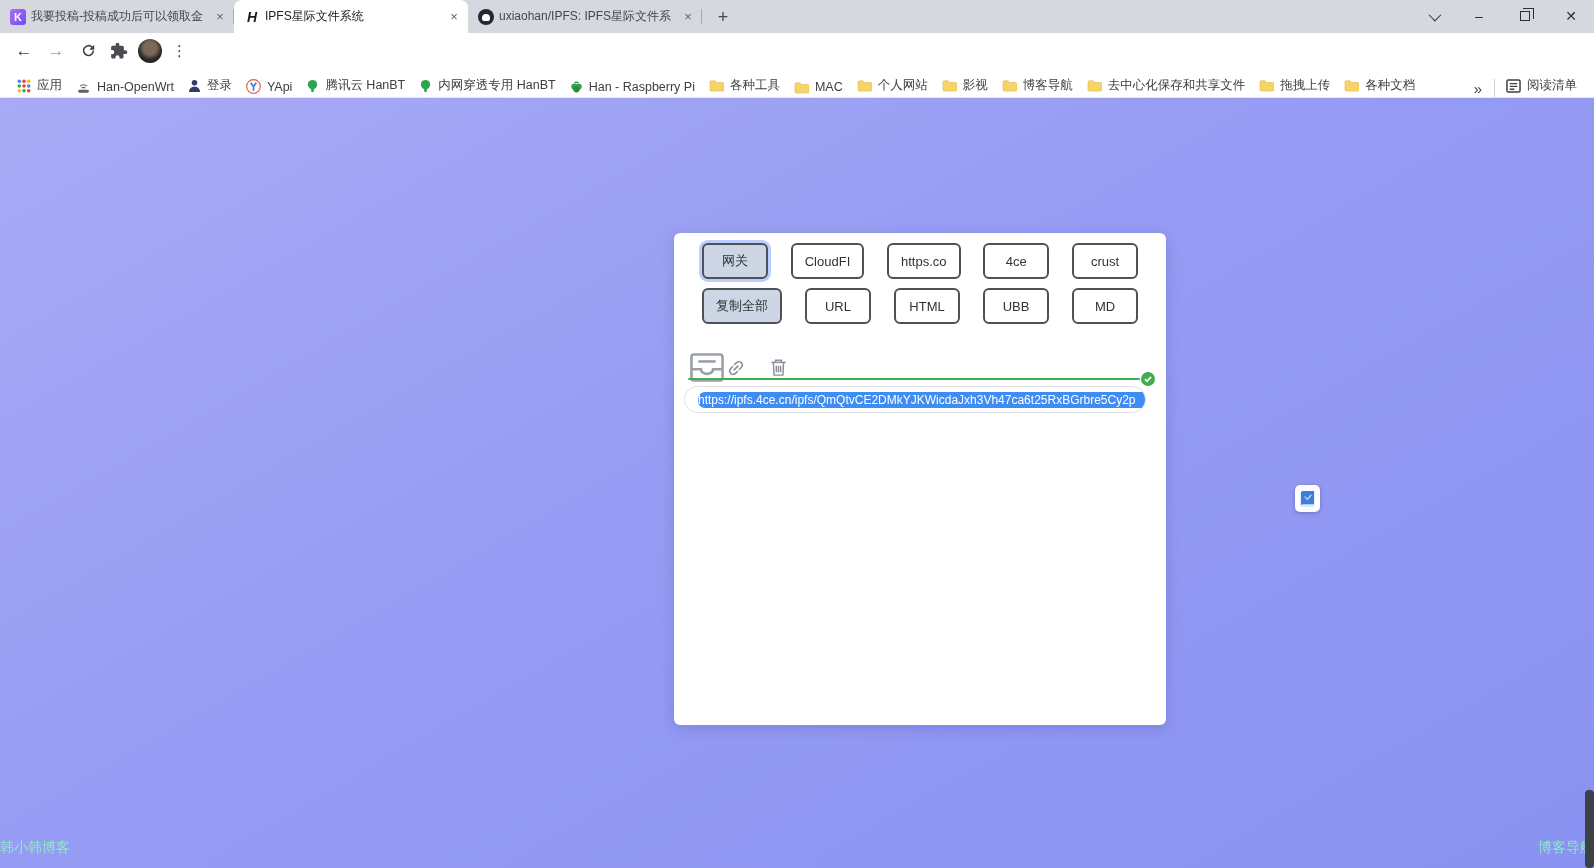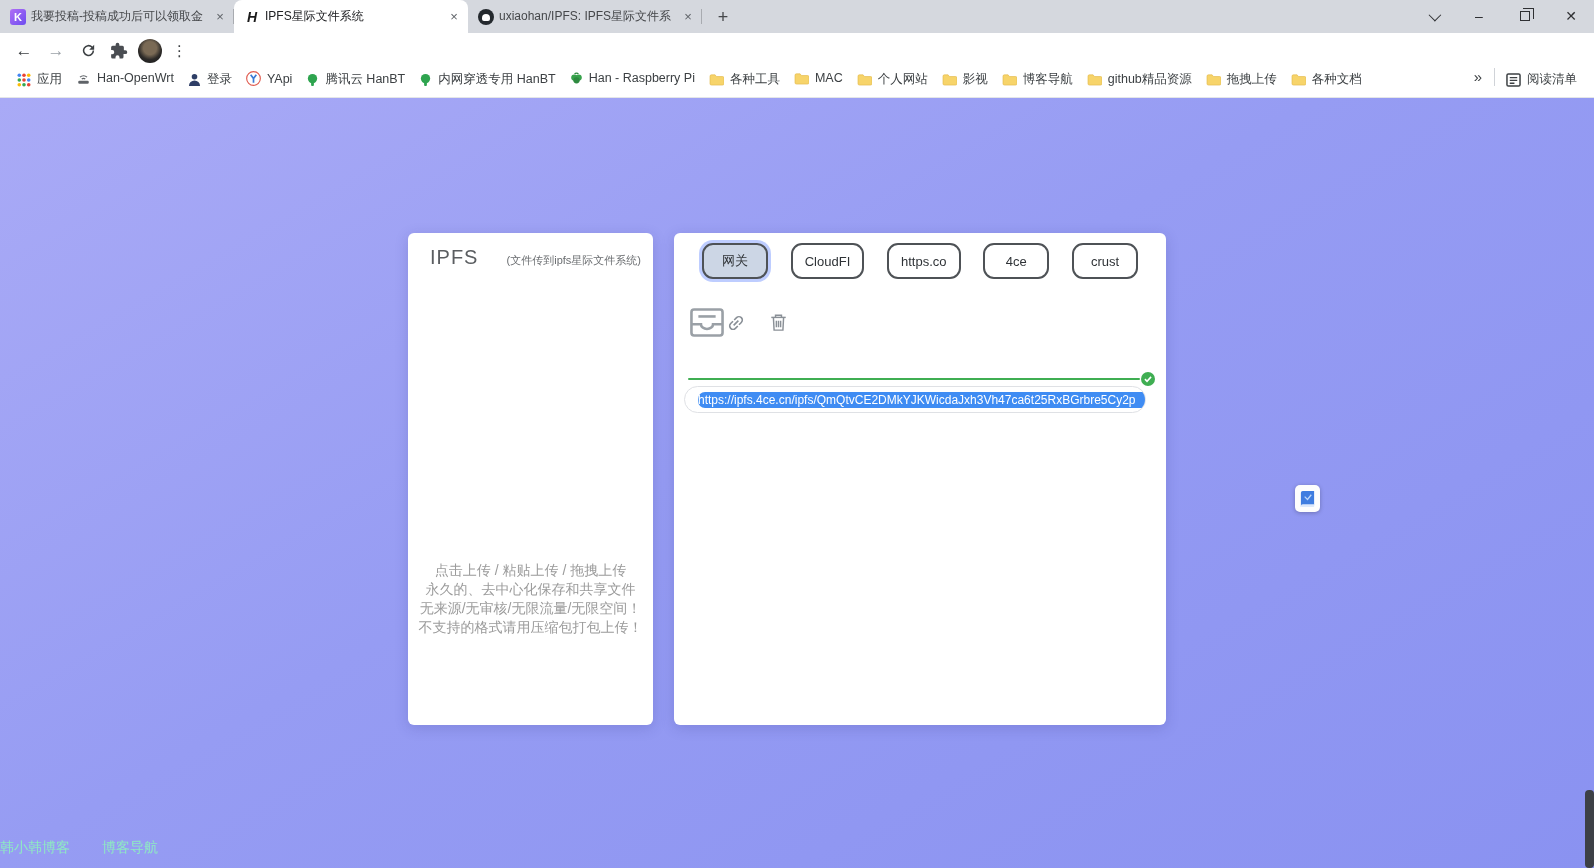--- a/index.html
+++ b/index.html
@@ -41,21 +41,21 @@
   .addressbar { flex:1; height:28px; background:#f1f3f4; border-radius:14px; margin:0 6px;
                 display:flex; align-items:center; padding:0 4px 0 12px; }
   .addr-text { flex:1; font-size:14px; color:#202124; margin-left:8px; }
   .addr-actions { display:flex; align-items:center; gap:6px; padding-right:6px; }
   .tool-icons { display:flex; align-items:center; gap:10px; padding:0 6px; }
   .avatar { width:24px; height:24px; border-radius:50%;
             background:radial-gradient(circle at 50% 38%,#7a6a55 0 34%,#2c2a28 60%,#17181a 100%); }
   .dots { font-size:15px; color:#3c4043; }
 
   
-  .bookmarksbar { height:30px; background:#fff; display:flex; align-items:flex-start; padding:0 10px;
+  .bookmarksbar { height:30px; background:#fff; display:flex; align-items:flex-end; padding:0 10px;
                   font-size:12.5px; color:#3c4043; border-bottom:1px solid #e4e6e8; }
   .bm { display:flex; align-items:center; gap:6px; padding:3px 7px; border-radius:6px; cursor:pointer; white-space:nowrap; }
   .bm svg { display:block; }
   .bm-spacer { flex:1; }
   .bm-overflow { font-size:15px; color:#3c4043; padding:0 8px; cursor:pointer; }
   .bm-divider { width:1px; height:18px; background:#d0d3d8; margin:0 4px; }
 
   
   .viewport { position:relative; height:770px; background:linear-gradient(150deg,#a9aaf6 0%,#969cf3 45%,#8a92f1 100%); }
   .card { position:absolute; background:#fff; border-radius:6px; box-shadow:0 3px 14px rgba(40,40,120,.18); }
@@ -64,42 +64,42 @@
 
   .ipfs-header { display:flex; justify-content:space-between; align-items:baseline; padding:13px 12px 0 22px; }
   .ipfs-title { font-size:20px; color:#5a5d60; letter-spacing:1px; }
   .ipfs-sub { font-size:11px; color:#6a6d70; }
   .drop-zone { position:absolute; left:0; top:46px; right:0; bottom:0; cursor:pointer; }
   .instructions { position:absolute; left:0; right:0; top:282px; text-align:center;
                   font-size:14px; line-height:19px; color:#9b9b9b; }
 
   .btn-rows { padding:10px 28px 0 28px; }
   .btn-row { display:flex; justify-content:space-between; margin-bottom:9px; }
-  .pill-btn { min-width:66px; height:26px; padding:16px 12px; border:2px solid #4e5256; border-radius:11px;
+  .pill-btn { min-width:66px; height:26px; padding:16px 12px; border:2px solid #4e5256; border-radius:6px;
               background:#fff; font-size:13px; color:#2f3337; display:flex; align-items:center; justify-content:center;
               cursor:pointer; }
   .pill-btn.selected { background:#ccd6e5; }
   .pill-btn.focusring { box-shadow:0 0 0 3px rgba(110,145,255,.45); }
 
   .file-row { display:flex; align-items:center; padding:18px 16px 0 14px; }
   .file-meta { flex:1; margin-left:15px; }
   .file-name { font-size:14.5px; font-weight:bold; color:#3e4449; }
   .file-size { font-size:12px; color:#98a2ab; margin-top:4px; }
   .file-actions { display:flex; align-items:center; gap:24px; padding-right:2px; }
   .icon-btn { cursor:pointer; display:flex; }
 
   .progress-line { position:absolute; left:14px; top:145px; width:452px; height:2px; background:#3fae52; border-radius:1px; }
   .check-badge { position:absolute; left:467px; top:139px; }
 
   .url-pill { position:absolute; left:10px; top:153px; width:462px; height:27px; border:1px solid #dfe1e5;
               border-radius:14px; display:flex; align-items:center; padding:0 13px; overflow:hidden; cursor:text; }
   .url-selected { font-size:12px; line-height:16px; color:#fff; background:#3f8cf3; white-space:nowrap;
                   border-right:1.5px solid #1b1e23; padding-right:15px;border-radius:7px; }
 
-  .footer { position:absolute; left:0; right:0; top:741px; display:flex; justify-content:flex-start; gap:32px; }
+  .footer { position:absolute; left:0; right:0; top:741px; display:flex; justify-content:space-between; gap:32px; }
   .footer a { font-size:14px; color:#8fe9c3; text-decoration:none; cursor:pointer; }
 
   .float-ext { position:absolute; left:1295px; top:387px; width:25px; height:27px; background:#fdfdfd;
                border-radius:5px; box-shadow:0 1px 4px rgba(0,0,0,.25); display:flex; align-items:center;
                justify-content:center; cursor:pointer; }
   .scroll-thumb { position:absolute; left:1585px; top:692px; width:9px; height:78px; background:#3d4046;
                   border-radius:4px; cursor:grab; }
 </style>
 </head>
 <body>
@@ -239,21 +239,21 @@
   <div class="bm">
     <svg width="15" height="13" viewBox="0 0 16 14">
       <path d="M1 3.5A1.5 1.5 0 0 1 2.5 2h4l1.4 1.8h6.6A1.5 1.5 0 0 1 16 5.3v6.2a1.5 1.5 0 0 1-1.5 1.5h-12A1.5 1.5 0 0 1 1 11.5z" fill="#f7d46a" stroke="#e3ba4a" stroke-width=".7"></path>
     </svg>
     <span>博客导航</span>
   </div>
   <div class="bm">
     <svg width="15" height="13" viewBox="0 0 16 14">
       <path d="M1 3.5A1.5 1.5 0 0 1 2.5 2h4l1.4 1.8h6.6A1.5 1.5 0 0 1 16 5.3v6.2a1.5 1.5 0 0 1-1.5 1.5h-12A1.5 1.5 0 0 1 1 11.5z" fill="#f7d46a" stroke="#e3ba4a" stroke-width=".7"></path>
     </svg>
-    <span>github精品资源</span>
+    <span>去中心化保存和共享文件</span>
   </div>
   <div class="bm">
     <svg width="15" height="13" viewBox="0 0 16 14">
       <path d="M1 3.5A1.5 1.5 0 0 1 2.5 2h4l1.4 1.8h6.6A1.5 1.5 0 0 1 16 5.3v6.2a1.5 1.5 0 0 1-1.5 1.5h-12A1.5 1.5 0 0 1 1 11.5z" fill="#f7d46a" stroke="#e3ba4a" stroke-width=".7"></path>
     </svg>
     <span>拖拽上传</span>
   </div>
   <div class="bm">
     <svg width="15" height="13" viewBox="0 0 16 14">
       <path d="M1 3.5A1.5 1.5 0 0 1 2.5 2h4l1.4 1.8h6.6A1.5 1.5 0 0 1 16 5.3v6.2a1.5 1.5 0 0 1-1.5 1.5h-12A1.5 1.5 0 0 1 1 11.5z" fill="#f7d46a" stroke="#e3ba4a" stroke-width=".7"></path>
@@ -267,43 +267,36 @@
     <svg width="15" height="14" viewBox="0 0 16 15">
       <rect x="1" y="1" width="14" height="13" rx="1.5" fill="none" stroke="#3c4043" stroke-width="1.6"></rect>
       <path d="M4 5h8M4 8h8M4 11h5" stroke="#3c4043" stroke-width="1.4"></path>
     </svg>
     <span>阅读清单</span>
   </div>
 </div>
 
 <div class="viewport">
 
-  <div class="card card-left">
-    <div class="ipfs-header">
-      <span class="ipfs-title">IPFS</span>
-      <span class="ipfs-sub">(文件传到ipfs星际文件系统)</span>
-    </div>
-    <div class="drop-zone">
-      <div class="instructions">
-        <div>点击上传 / 粘贴上传 / 拖拽上传</div>
-        <div>永久的、去中心化保存和共享文件</div>
-        <div>无来源/无审核/无限流量/无限空间！</div>
-        <div>不支持的格式请用压缩包打包上传！</div>
-      </div>
-    </div>
-  </div>
 
   <div class="card card-right">
     <div class="btn-rows">
       <div class="btn-row">
         <div class="pill-btn selected focusring">网关</div>
         <div class="pill-btn">CloudFI</div>
         <div class="pill-btn">https.co</div>
         <div class="pill-btn">4ce</div>
         <div class="pill-btn">crust</div>
+      </div>
+      <div class="btn-row">
+        <div class="pill-btn selected">复制全部</div>
+        <div class="pill-btn">URL</div>
+        <div class="pill-btn">HTML</div>
+        <div class="pill-btn">UBB</div>
+        <div class="pill-btn">MD</div>
       </div>
     </div>
 
     <div class="file-row">
       <svg width="38" height="33" viewBox="0 0 44 38">
         <path d="M7 4h30a3 3 0 0 1 3 3v24a3 3 0 0 1-3 3H7a3 3 0 0 1-3-3V7a3 3 0 0 1 3-3z" fill="none" stroke="#9aa0a6" stroke-width="3"></path>
         <path d="M12 12h20" stroke="#9aa0a6" stroke-width="3"></path>
         <path d="M4 21h11a7 5.5 0 0 0 14 0h11" fill="none" stroke="#9aa0a6" stroke-width="3"></path>
       </svg>
       <div class="file-actions">

